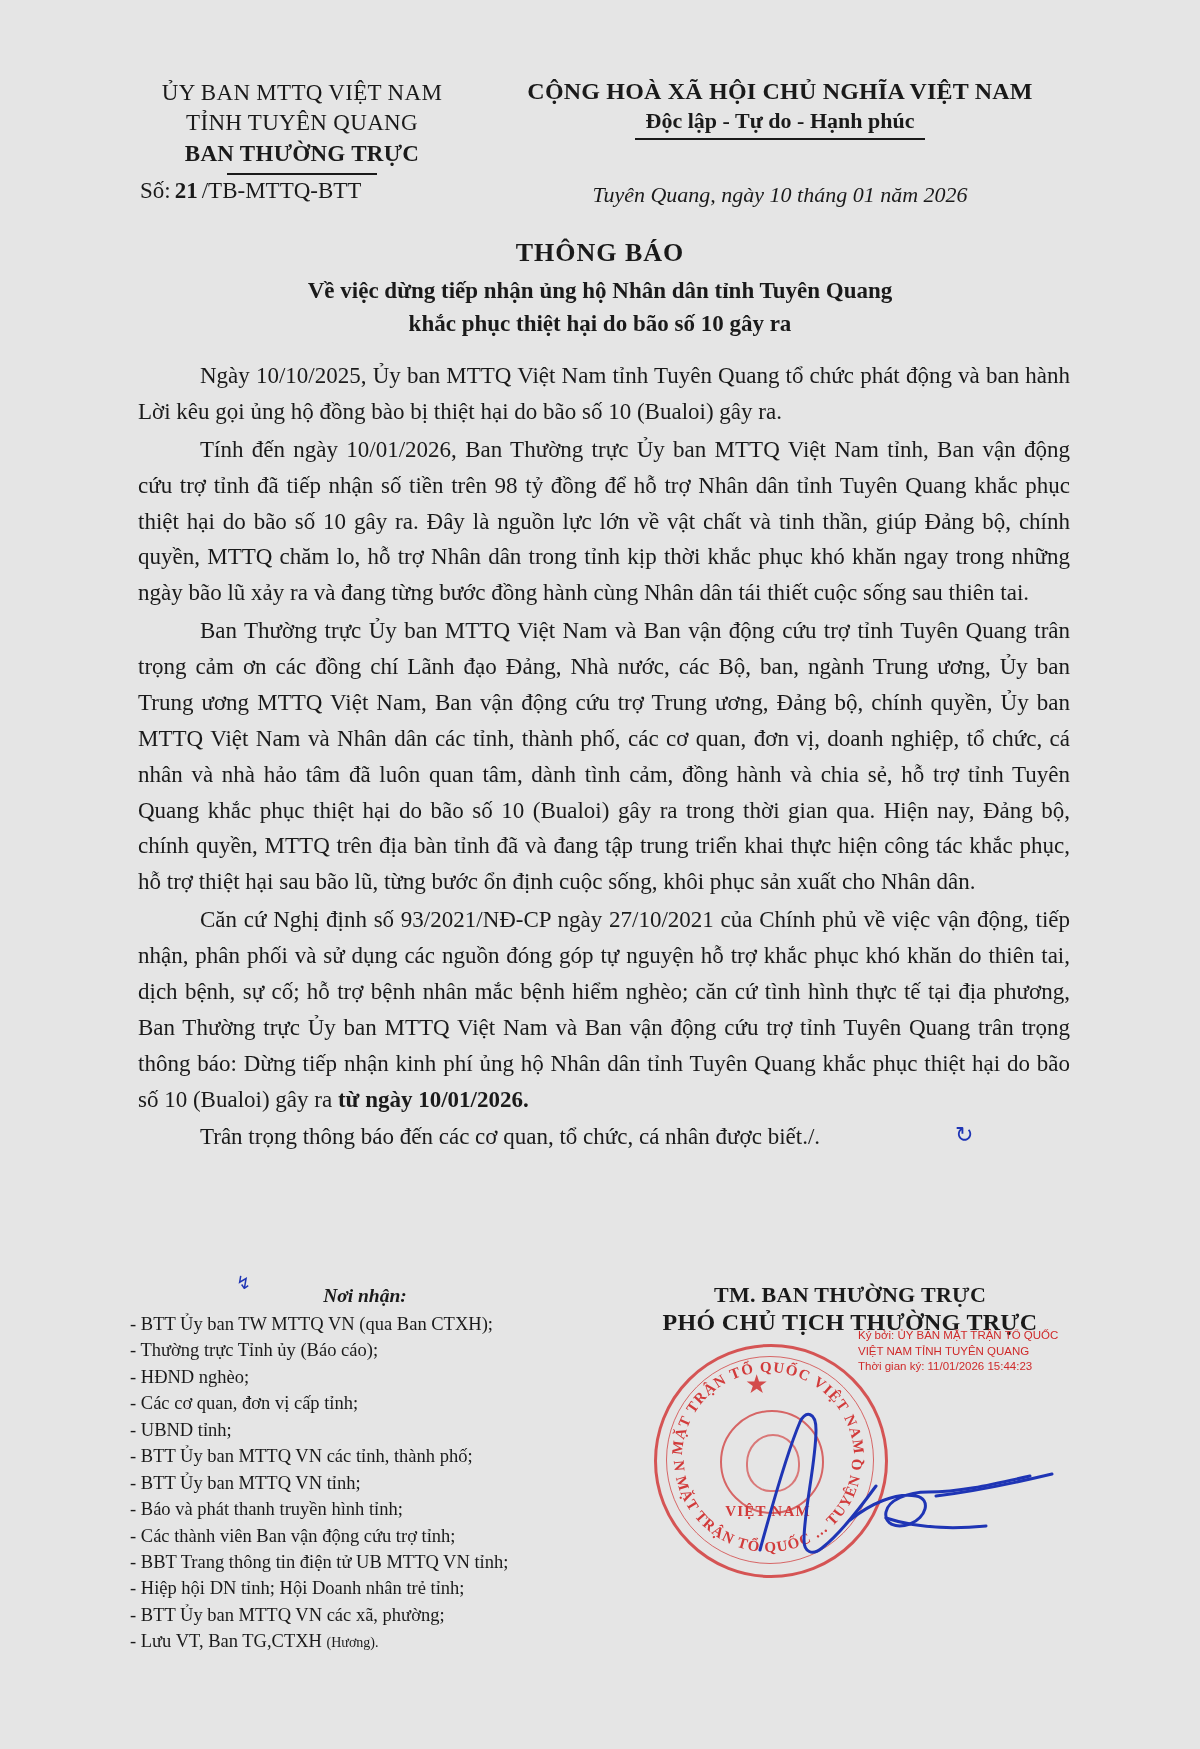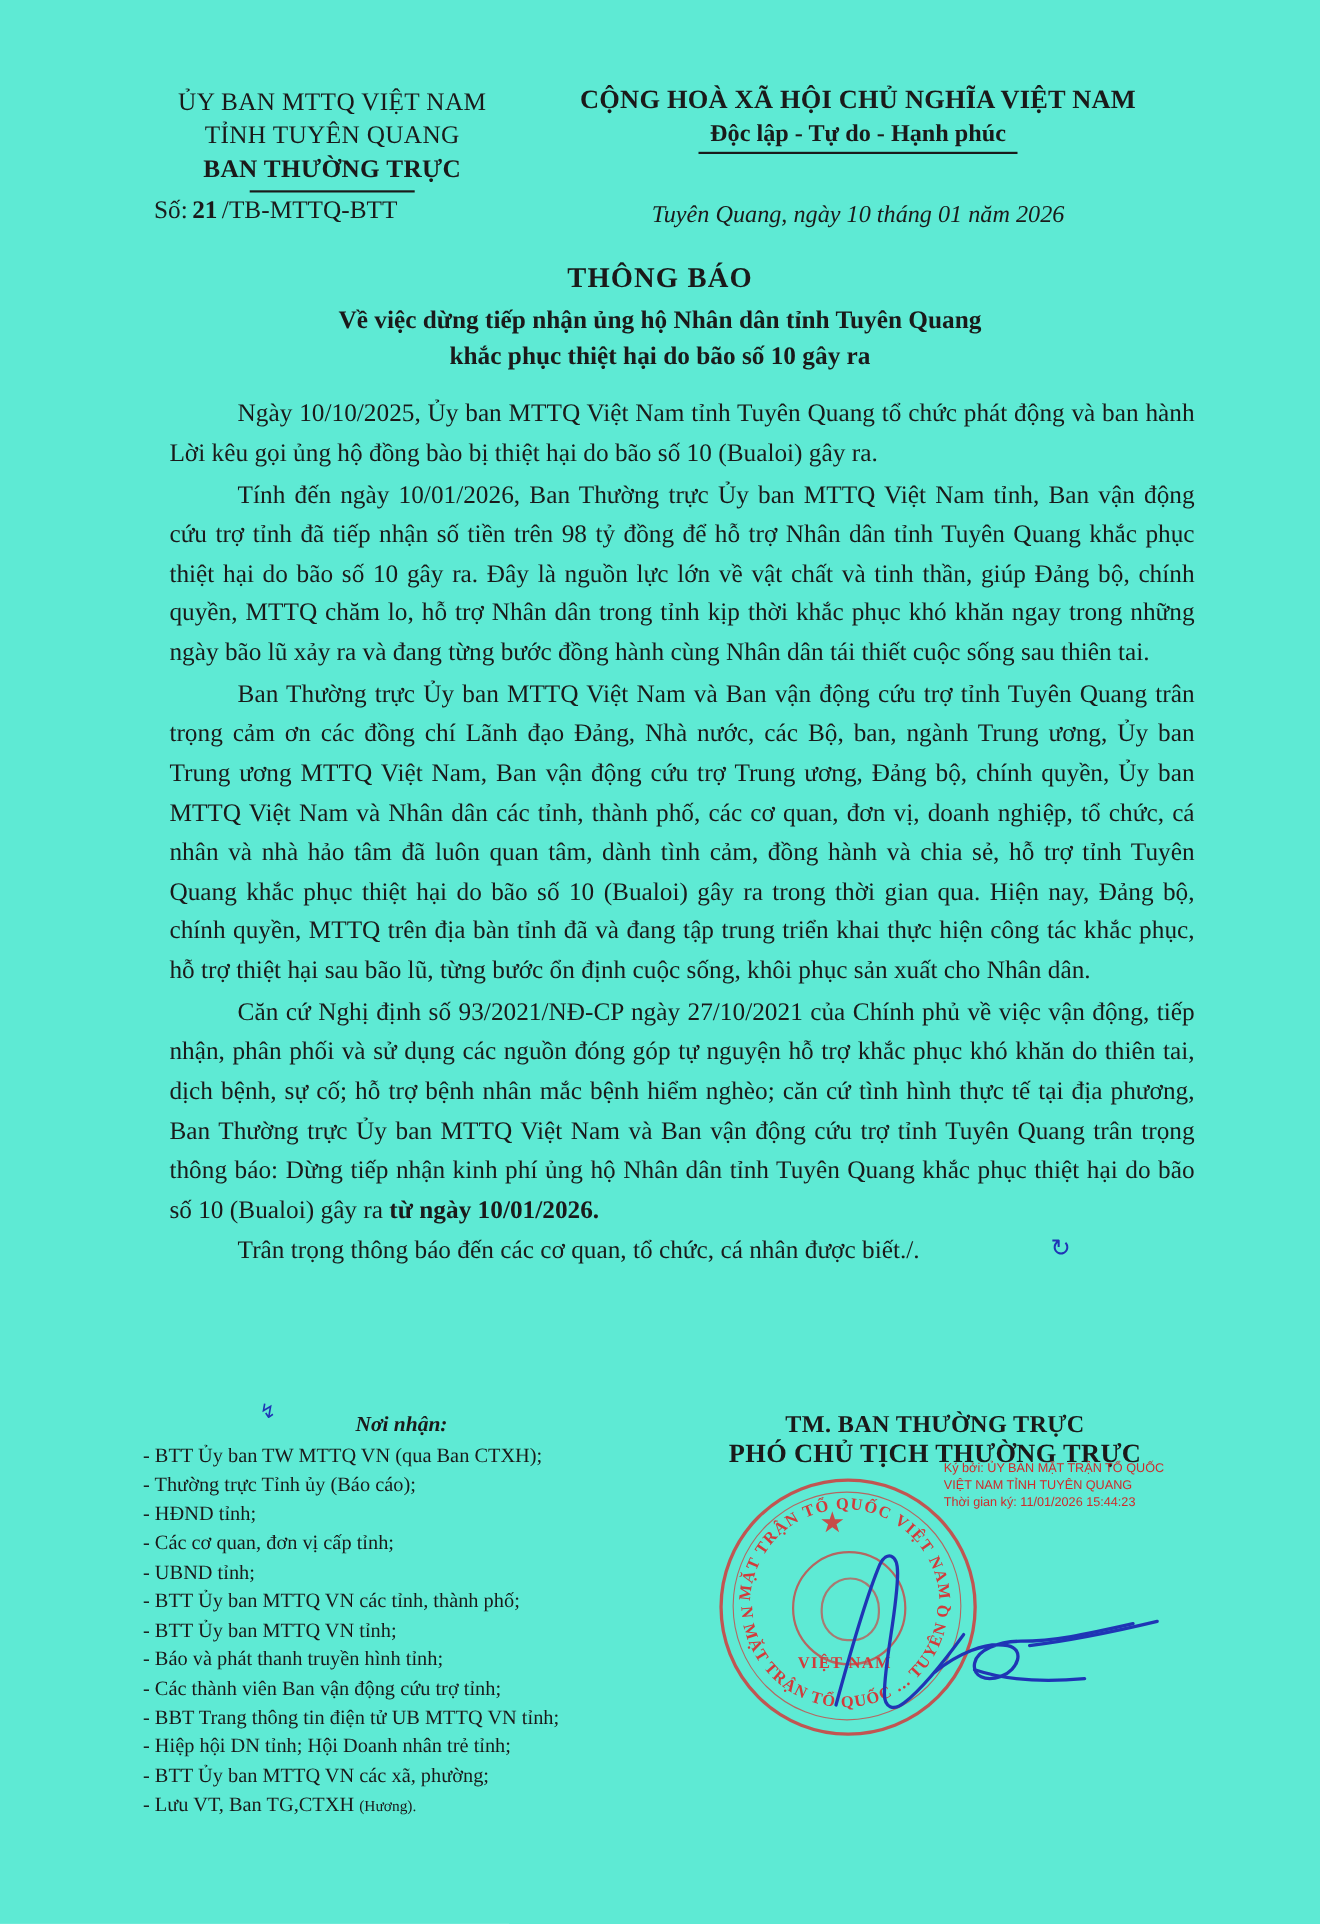--- a/index.html
+++ b/index.html
@@ -13,21 +13,21 @@
     position: relative;
     font-family: "Liberation Serif", serif;
     color: #1a1a1a;
     overflow: hidden;
   }
   .page {
     position: absolute;
     left: 0; top: 0;
     width: 1200px;
     height: 1749px;
-    background: #5eead4;
+    background: #e5e5e5;
   }
 
   
   .header {
     position: absolute;
     left: 0; top: 78px;
     width: 1200px;
     height: 150px;
   }
   .org-block {
@@ -109,21 +109,21 @@
   .title-sub {
     font-size: 23px;
     font-weight: bold;
     line-height: 1.45;
     margin-top: 6px;
   }
 
   
   .body-block {
     position: absolute;
-    left: 154px; top: 358px;
+    left: 138px; top: 358px;
     width: 932px;
     font-size: 23px;
     line-height: 1.56;
     text-align: justify;
   }
   .body-block p {
     margin: 0 0 2px 0;
     text-indent: 62px;
   }
   .body-block b { font-weight: bold; }
@@ -303,21 +303,21 @@
     <p>Ban Thường trực Ủy ban MTTQ Việt Nam và Ban vận động cứu trợ tỉnh Tuyên Quang trân trọng cảm ơn các đồng chí Lãnh đạo Đảng, Nhà nước, các Bộ, ban, ngành Trung ương, Ủy ban Trung ương MTTQ Việt Nam, Ban vận động cứu trợ Trung ương, Đảng bộ, chính quyền, Ủy ban MTTQ Việt Nam và Nhân dân các tỉnh, thành phố, các cơ quan, đơn vị, doanh nghiệp, tổ chức, cá nhân và nhà hảo tâm đã luôn quan tâm, dành tình cảm, đồng hành và chia sẻ, hỗ trợ tỉnh Tuyên Quang khắc phục thiệt hại do bão số 10 (Bualoi) gây ra trong thời gian qua. Hiện nay, Đảng bộ, chính quyền, MTTQ trên địa bàn tỉnh đã và đang tập trung triển khai thực hiện công tác khắc phục, hỗ trợ thiệt hại sau bão lũ, từng bước ổn định cuộc sống, khôi phục sản xuất cho Nhân dân.</p>
     <p><span>Căn cứ Nghị định số 93/2021/NĐ-CP ngày 27/10/2021 của Chính phủ về việc vận động, tiếp nhận, phân phối và sử dụng các nguồn đóng góp tự nguyện hỗ trợ khắc phục khó khăn do thiên tai, dịch bệnh, sự cố; hỗ trợ bệnh nhân mắc bệnh hiểm nghèo; căn cứ tình hình thực tế tại địa phương, Ban Thường trực Ủy ban MTTQ Việt Nam và Ban vận động cứu trợ tỉnh Tuyên Quang trân trọng thông báo: Dừng tiếp nhận kinh phí ủng hộ Nhân dân tỉnh Tuyên Quang khắc phục thiệt hại do bão số 10 (Bualoi) gây ra </span><b>từ ngày 10/01/2026.</b></p>
     <p>Trân trọng thông báo đến các cơ quan, tổ chức, cá nhân được biết./.</p>
   </div>
 
   <div class="recipients">
     <div class="rec-title">Nơi nhận:</div>
     <ul>
       <li>- BTT Ủy ban TW MTTQ VN (qua Ban CTXH);</li>
       <li>- Thường trực Tỉnh ủy (Báo cáo);</li>
-      <li>- HĐND tỉnh;</li>
+      <li>- HĐND nghèo;</li>
       <li>- Các cơ quan, đơn vị cấp tỉnh;</li>
       <li>- UBND tỉnh;</li>
       <li>- BTT Ủy ban MTTQ VN các tỉnh, thành phố;</li>
       <li>- BTT Ủy ban MTTQ VN tỉnh;</li>
       <li>- Báo và phát thanh truyền hình tỉnh;</li>
       <li>- Các thành viên Ban vận động cứu trợ tỉnh;</li>
       <li>- BBT Trang thông tin điện tử UB MTTQ VN tỉnh;</li>
       <li>- Hiệp hội DN tỉnh; Hội Doanh nhân trẻ tỉnh;</li>
       <li>- BTT Ủy ban MTTQ VN các xã, phường;</li>
       <li><span>- Lưu VT, Ban TG,CTXH</span> <span class="rec-small">(Hương).</span></li>

